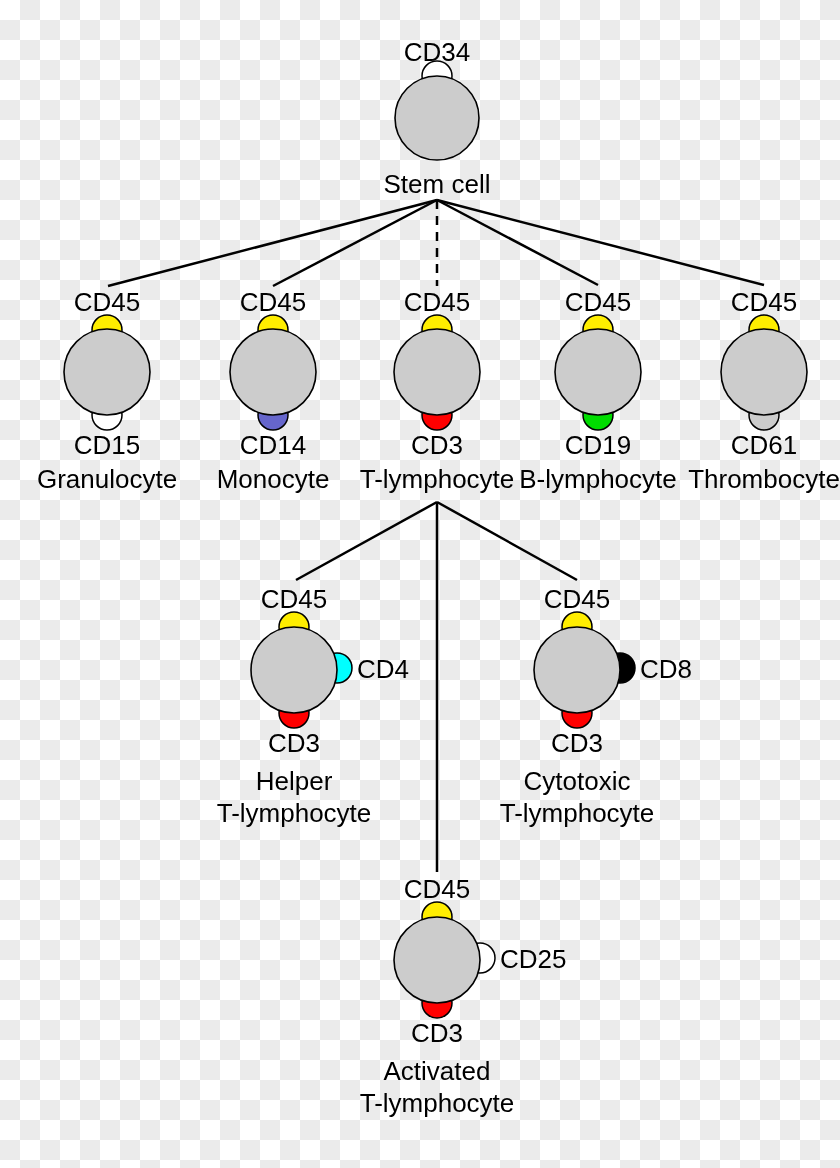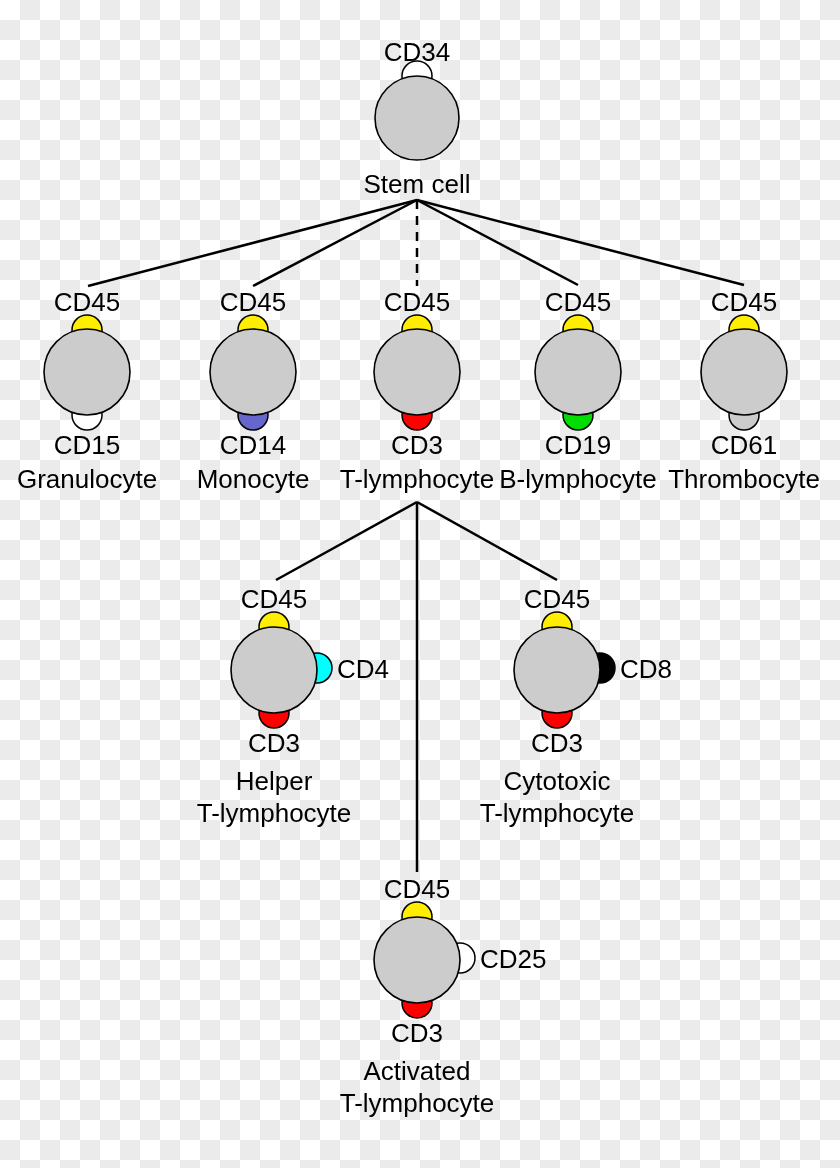--- a/index.html
+++ b/index.html
@@ -7,21 +7,21 @@
     width: 840px; height: 1168px; overflow: hidden;
     background-color: var(--checker-light, #ffffff);
     background-image: conic-gradient(
       var(--checker-dark, #ebebeb) 0 90deg,
       var(--checker-light, #ffffff) 90deg 180deg,
       var(--checker-dark, #ebebeb) 180deg 270deg,
       var(--checker-light, #ffffff) 270deg 360deg);
     background-size: 40px 40px;
     background-position: 0 0;
   }
-  #stage { width: 672px; height: 1168px; position: relative; }
+  #stage { width: 672px; height: 1168px; position: relative; margin-left: 20px; }
   svg { display: block; }
   .edge { stroke: #000000; stroke-width: 2.5; fill: none; }
   .edge.dashed { stroke-dasharray: 9 7; }
   .marker { stroke: #000000; stroke-width: 1.5; }
   .body-circle { stroke: #000000; stroke-width: 1.6; }
   text {
     font-family: "Liberation Sans", "DejaVu Sans", sans-serif;
     font-size: 26px; fill: #000000;
   }
   .ctr { text-anchor: middle; }

